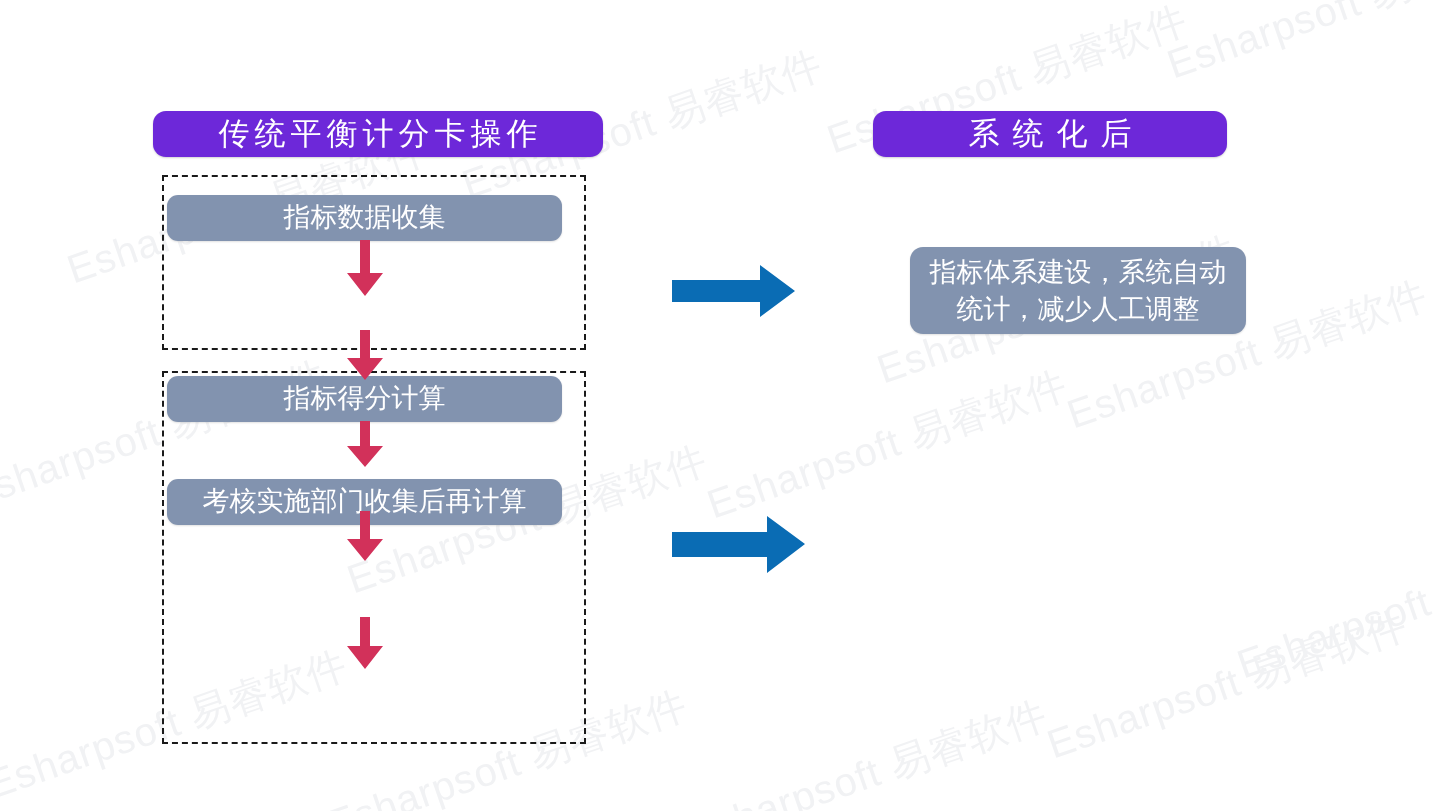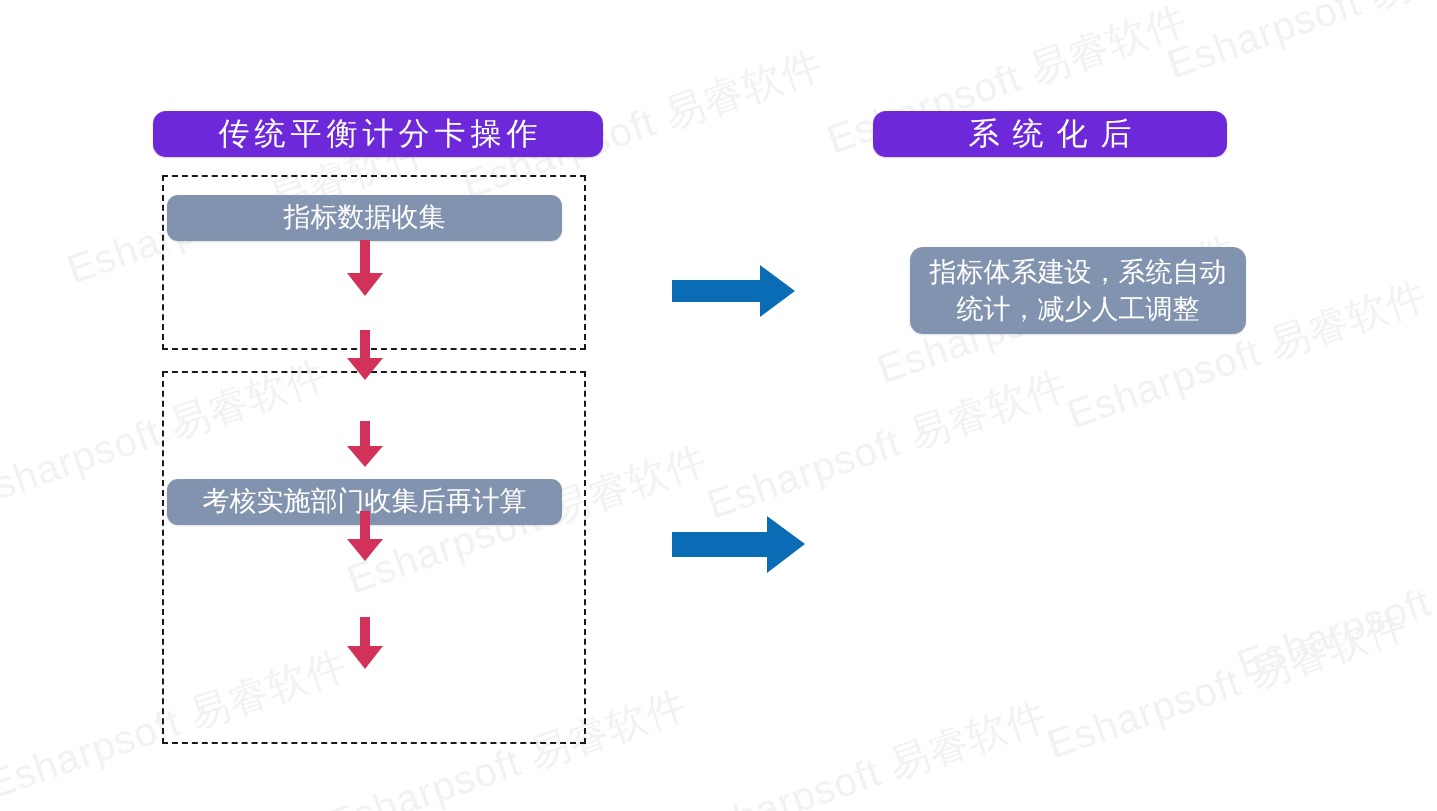--- a/index.html
+++ b/index.html
@@ -199,20 +199,21 @@
 
   <div class="banner" id="banner-left">传统平衡计分卡操作</div>
   <div class="banner" id="banner-right">系统化后</div>
 
   <div class="dashed-group" id="group-collect"></div>
 
   <div class="pbox pbox-left" id="pbox-0">指标数据收集</div>
 
   <div class="dashed-group" id="group-calc"></div>
 
+  <div class="pbox pbox-left" id="pbox-2">指标得分计算</div>
   <div class="pbox pbox-left" id="pbox-3">考核实施部门收集后再计算</div>
 
   <div class="down-arrow" style="left:345px; top:240px;">
     <svg width="40" height="56" viewBox="0 0 40 56">
       <path d="M15 0 H25 V33 H38 L20 56 L2 33 H15 Z" fill="#d2315a"></path>
     </svg>
   </div>
 
   <div class="down-arrow" style="left:345px; top:330px;">
     <svg width="40" height="50" viewBox="0 0 40 50">

